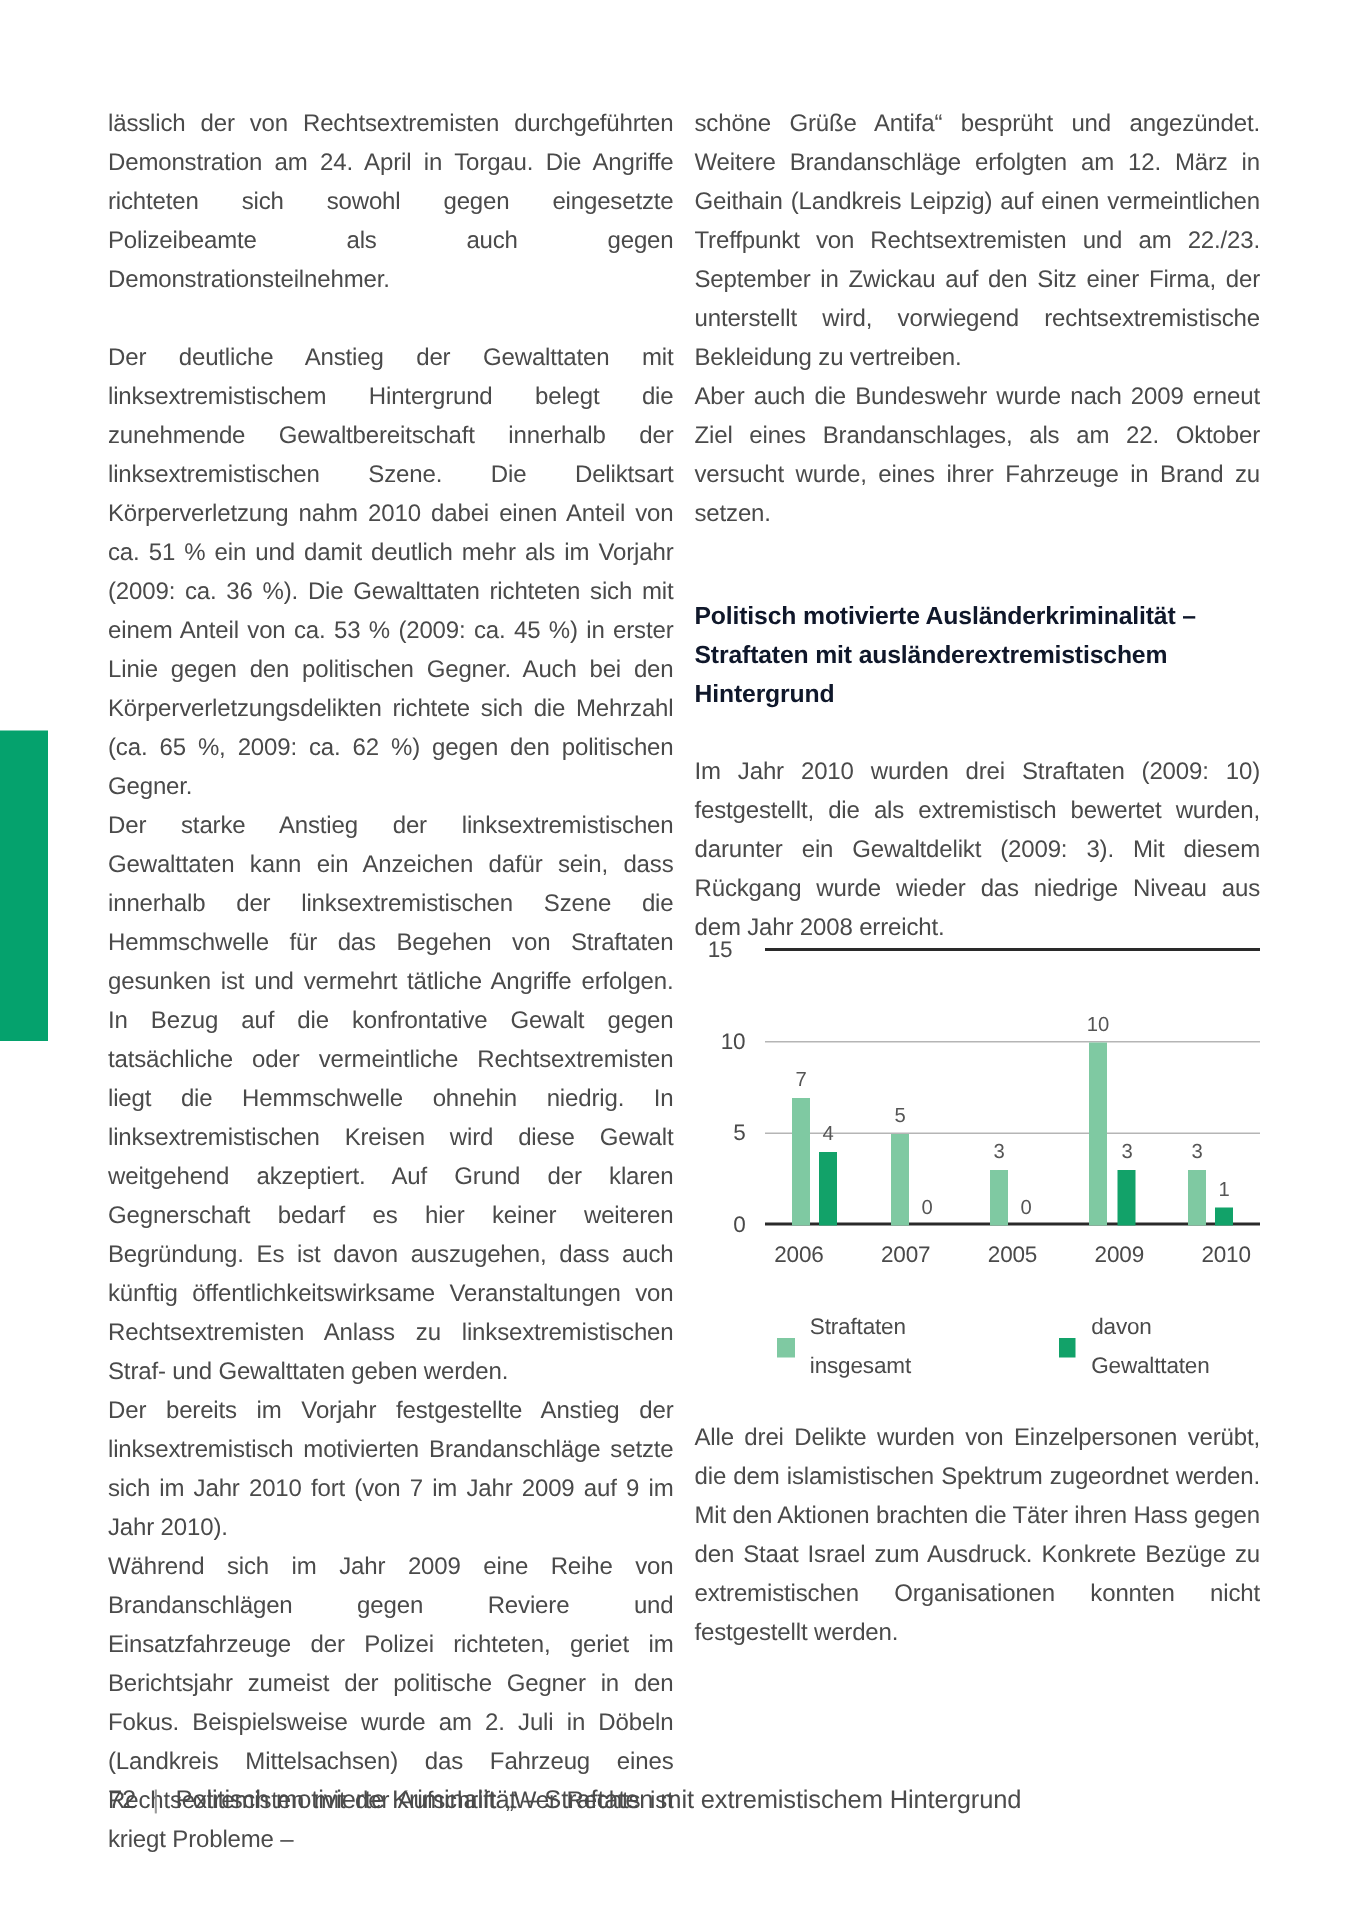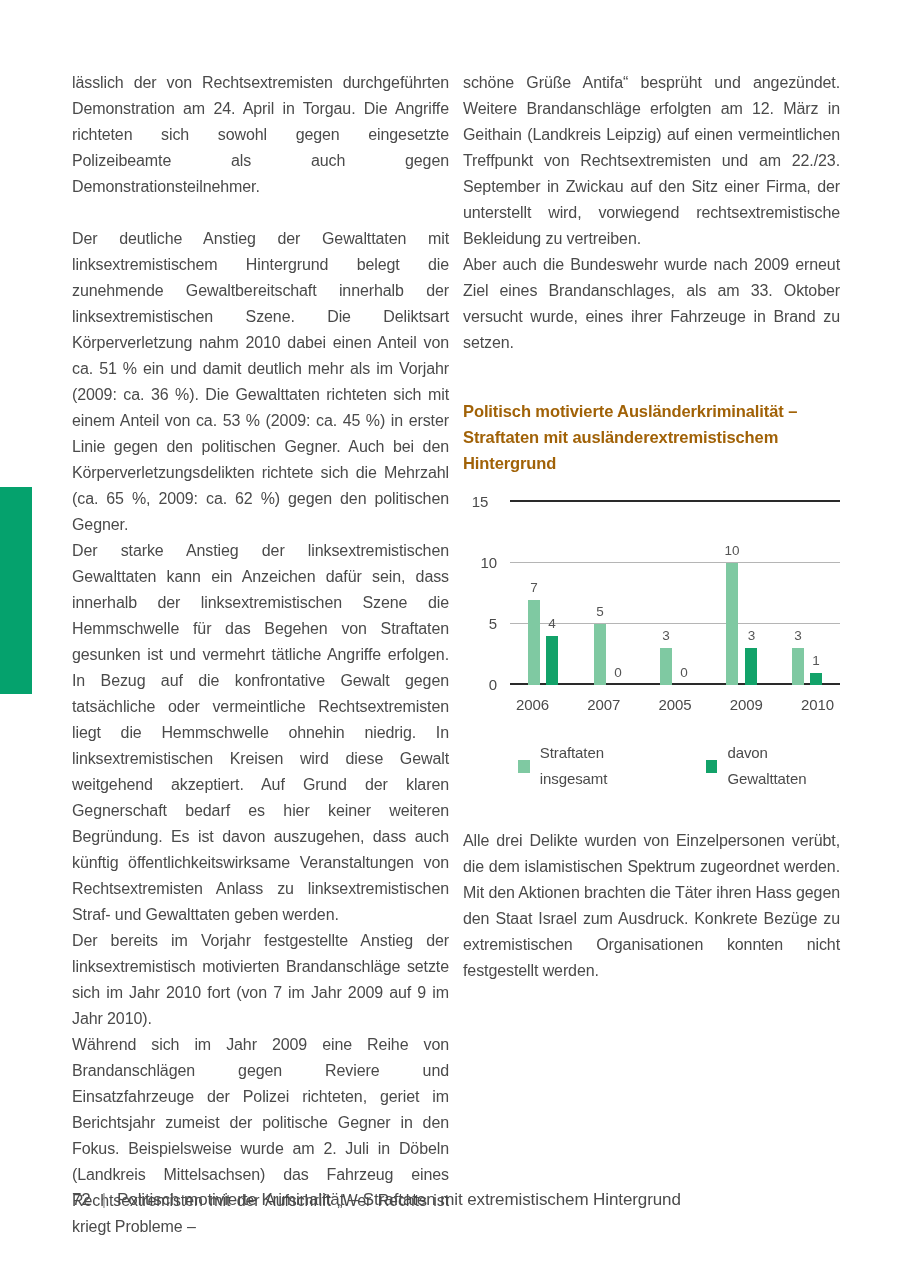--- a/index.html
+++ b/index.html
@@ -6,22 +6,22 @@
   .page{
     position:relative;width:900px;height:1276px;background:#ffffff;overflow:hidden;
     font-family:"Liberation Sans","DejaVu Sans",sans-serif;color:#4a4a4a;
   }
   .accent-tab{position:absolute;left:0;top:487px;width:32px;height:207px;background:#05a26d;}
   .col{position:absolute;top:70px;width:377px;font-size:16px;line-height:26px;letter-spacing:-0.1px;}
   .col.left{left:72px;}
   .col.right{left:463px;}
   .para{margin:0;text-align:justify;}
   .para.gap-after{margin-bottom:26px;}
-  .para.mt30{margin-top:36px;}
-  .heading{margin:0;font-size:16.5px;line-height:26px;font-weight:700;color:#a16207;text-align:left;}
+  .para.mt30{margin-top:22px;}
+  .heading{margin:0;font-size:16.5px;line-height:26px;font-weight:700;color:#0f172a;text-align:left;}
   .heading.section{margin-top:42px;margin-bottom:26px;}
   .heading.chart-title{margin-top:28px;margin-bottom:14px;}
   
   .chart{margin-top:2px;}
   .plot{position:relative;height:183px;margin-left:47px;}
   .gridline{position:absolute;left:0;right:0;height:0;border-top:1px solid #b5b5b5;}
   .gridline.strong{border-top:2px solid #2a2a2a;}
   .ytick{position:absolute;left:-47px;width:34px;text-align:right;font-size:15px;line-height:15px;color:#4a4a4a;}
   .groups{position:absolute;left:0;right:0;top:0;bottom:0;display:flex;}
   .bar-group{flex:1;display:flex;justify-content:center;align-items:flex-end;gap:6px;height:100%;}
@@ -47,22 +47,23 @@
   <div class="col left">
     <p class="para gap-after">lässlich der von Rechtsextremisten durchgeführten Demonstration am 24. April in Torgau. Die Angriffe richteten sich sowohl gegen eingesetzte Polizeibeamte als auch gegen Demonstrationsteilnehmer.</p>
     <p class="para">Der deutliche Anstieg der Gewalttaten mit linksextremistischem Hintergrund belegt die zunehmende Gewaltbereitschaft innerhalb der linksextremistischen Szene. Die Deliktsart Körperverletzung nahm 2010 dabei einen Anteil von ca. 51 % ein und damit deutlich mehr als im Vorjahr (2009: ca. 36 %). Die Gewalttaten richteten sich mit einem Anteil von ca. 53 % (2009: ca. 45 %) in erster Linie gegen den politischen Gegner. Auch bei den Körperverletzungsdelikten richtete sich die Mehrzahl (ca. 65 %, 2009: ca. 62 %) gegen den politischen Gegner.</p>
     <p class="para">Der starke Anstieg der linksextremistischen Gewalttaten kann ein Anzeichen dafür sein, dass innerhalb der linksextremistischen Szene die Hemmschwelle für das Begehen von Straftaten gesunken ist und vermehrt tätliche Angriffe erfolgen. In Bezug auf die konfrontative Gewalt gegen tatsächliche oder vermeintliche Rechtsextremisten liegt die Hemmschwelle ohnehin niedrig. In linksextremistischen Kreisen wird diese Gewalt weitgehend akzeptiert. Auf Grund der klaren Gegnerschaft bedarf es hier keiner weiteren Begründung. Es ist davon auszugehen, dass auch künftig öffentlichkeitswirksame Veranstaltungen von Rechtsextremisten Anlass zu linksextremistischen Straf- und Gewalttaten geben werden.</p>
     <p class="para">Der bereits im Vorjahr festgestellte Anstieg der linksextremistisch motivierten Brandanschläge setzte sich im Jahr 2010 fort (von 7 im Jahr 2009 auf 9 im Jahr 2010).</p>
     <p class="para">Während sich im Jahr 2009 eine Reihe von Brandanschlägen gegen Reviere und Einsatzfahrzeuge der Polizei richteten, geriet im Berichtsjahr zumeist der politische Gegner in den Fokus. Beispielsweise wurde am 2. Juli in Döbeln (Landkreis Mittelsachsen) das Fahrzeug eines Rechtsextremisten mit der Aufschrift „Wer Rechts ist kriegt Probleme –</p>
   </div>
 
   <div class="col right">
     <p class="para">schöne Grüße Antifa“ besprüht und angezündet. Weitere Brandanschläge erfolgten am 12. März in Geithain (Landkreis Leipzig) auf einen vermeintlichen Treffpunkt von Rechtsextremisten und am 22./23. September in Zwickau auf den Sitz einer Firma, der unterstellt wird, vorwiegend rechtsextremistische Bekleidung zu vertreiben.</p>
-    <p class="para">Aber auch die Bundeswehr wurde nach 2009 erneut Ziel eines Brandanschlages, als am 33. Oktober versucht wurde, eines ihrer Fahrzeuge in Brand zu setzen.</p>
+    <p class="para">Aber auch die Bundeswehr wurde nach 2009 erneut Ziel eines Brandanschlages, als am 22. Oktober versucht wurde, eines ihrer Fahrzeuge in Brand zu setzen.</p>
     <h2 class="heading section">Politisch motivierte Ausländerkriminalität – Straftaten mit ausländerextremistischem Hintergrund</h2>
+    <p class="para">Im Jahr 2010 wurden drei Straftaten (2009: 10) festgestellt, die als extremistisch bewertet wurden, darunter ein Gewaltdelikt (2009: 3). Mit diesem Rückgang wurde wieder das niedrige Niveau aus dem Jahr 2008 erreicht.</p>
 
     <div class="chart">
       <div class="plot">
           <div class="gridline strong" style="bottom: 0px;"></div>
           <div class="ytick" style="bottom: -7px;">0</div>
           <div class="gridline" style="bottom: 61px;"></div>
           <div class="ytick" style="bottom: 54px;">5</div>
           <div class="gridline" style="bottom: 122px;"></div>
           <div class="ytick" style="bottom: 115px;">10</div>
           <div class="gridline strong" style="bottom: 183px;"></div>

